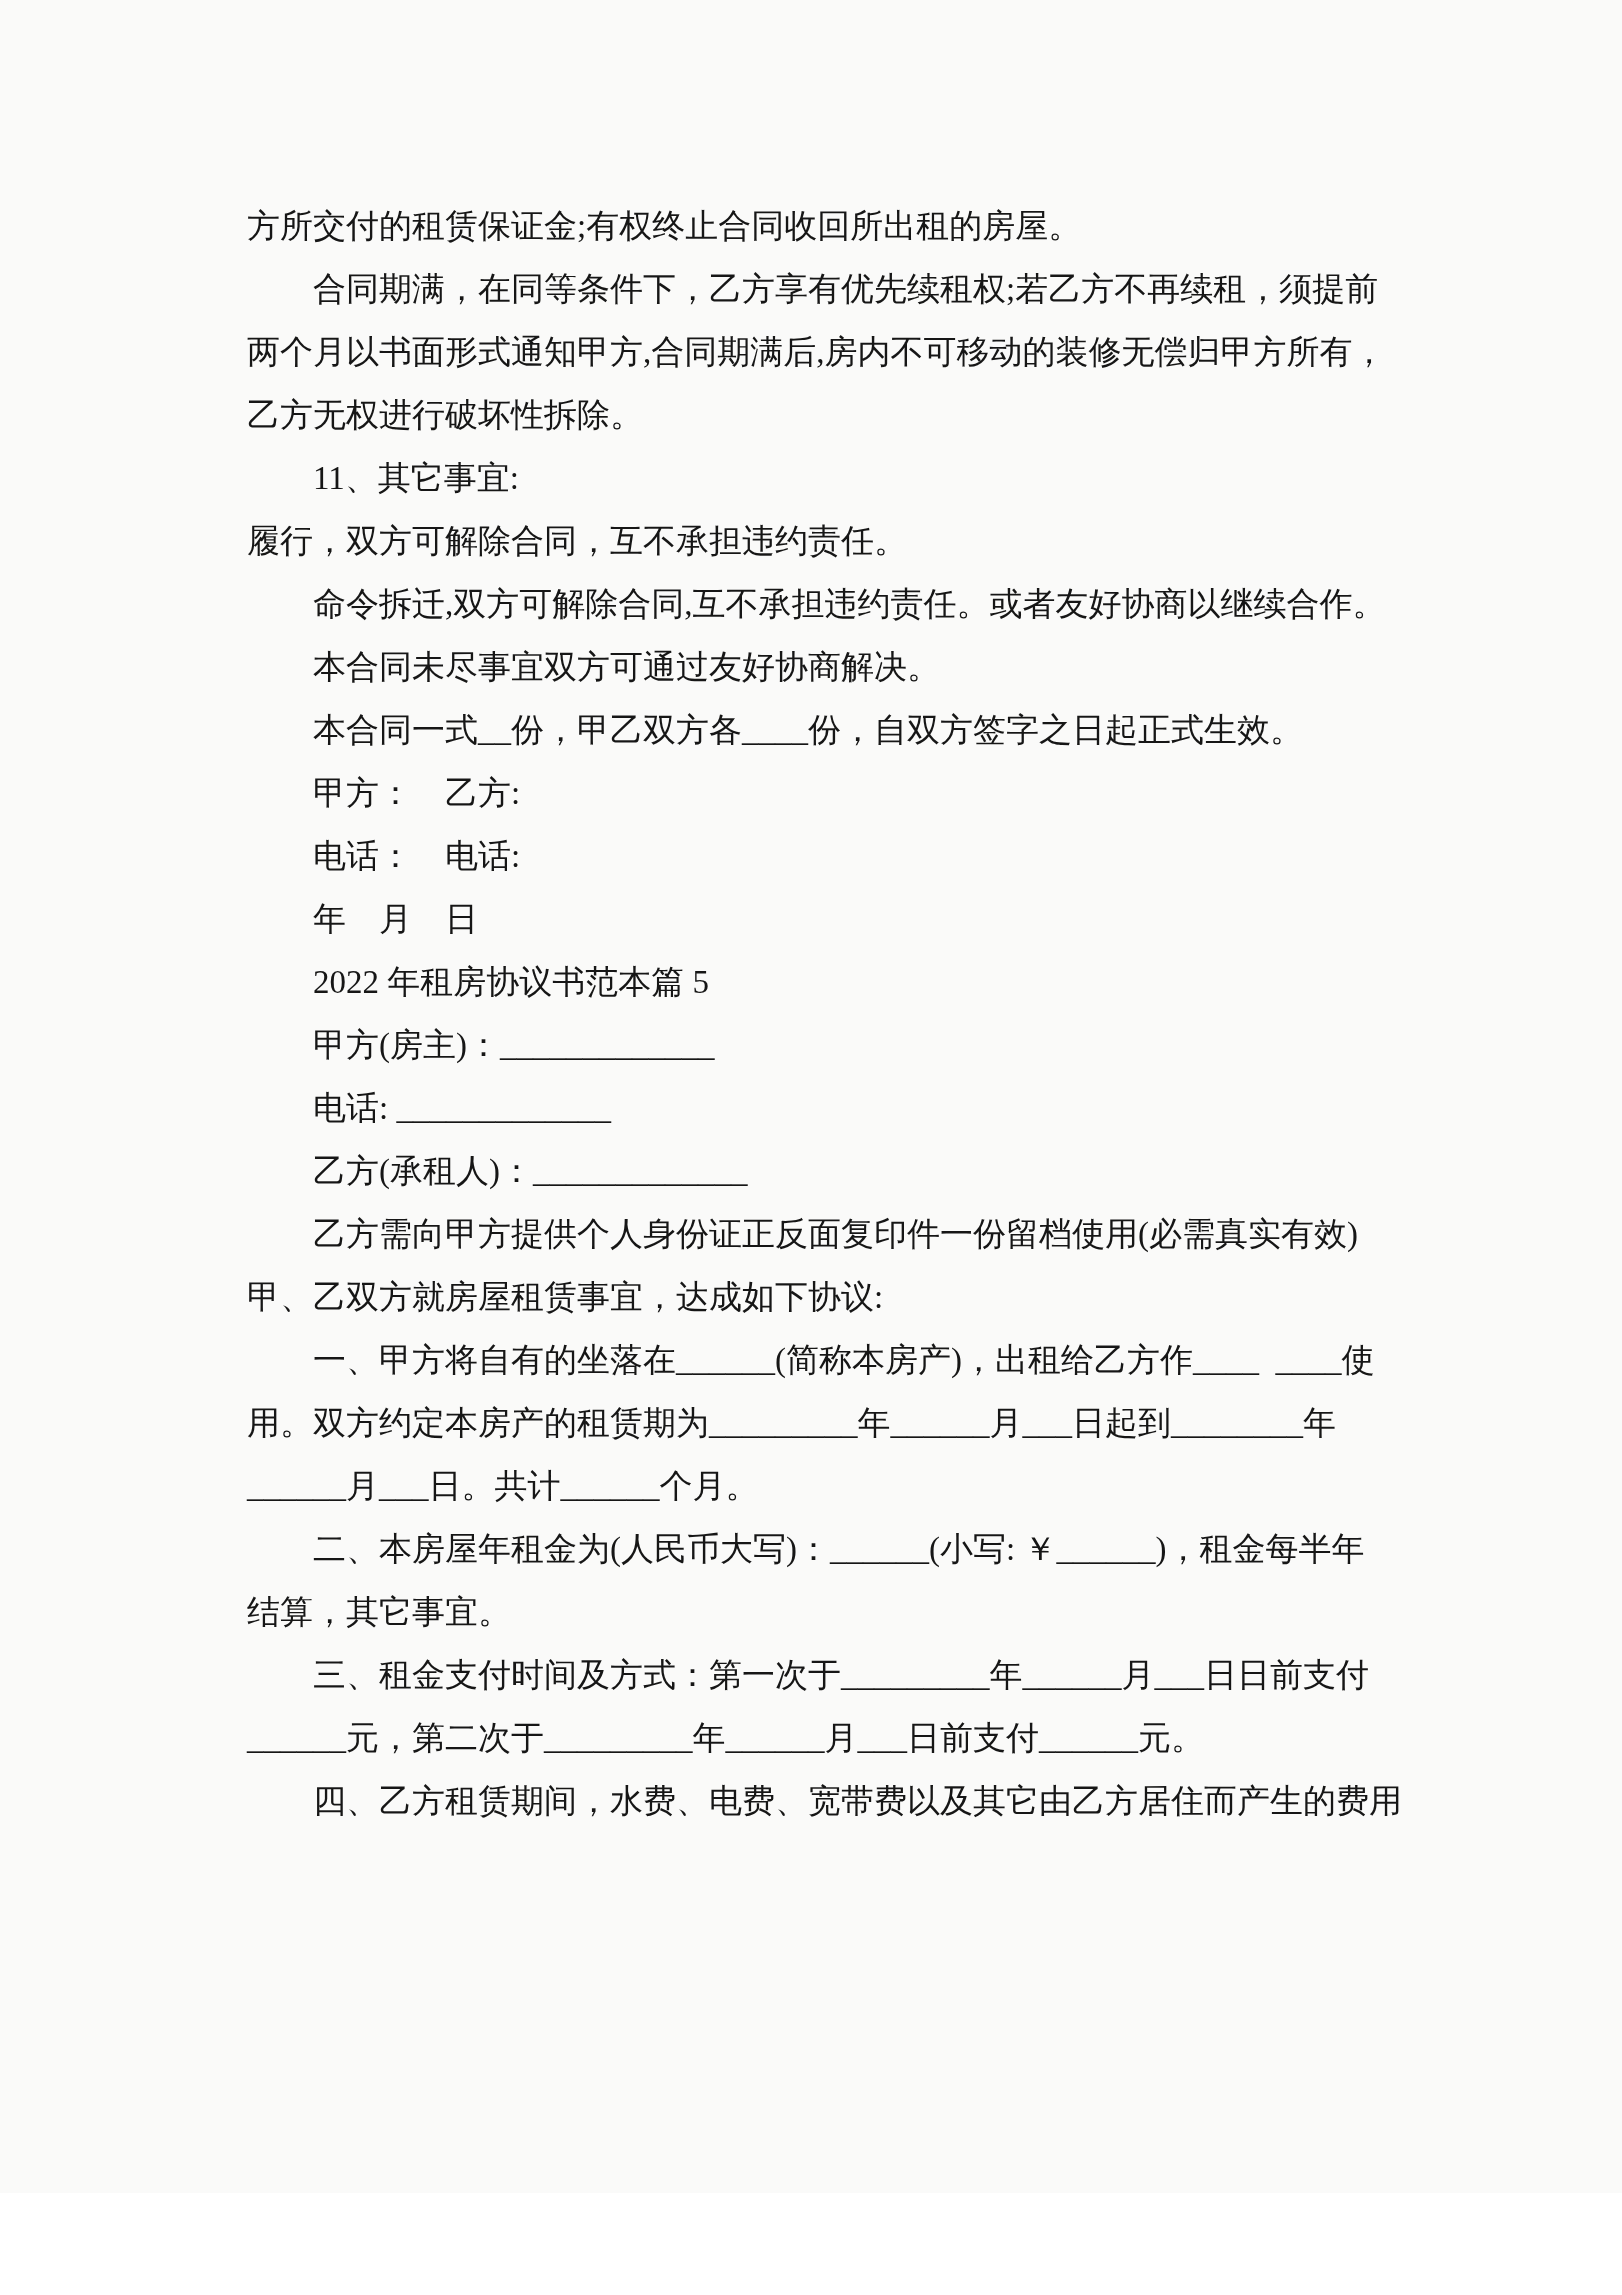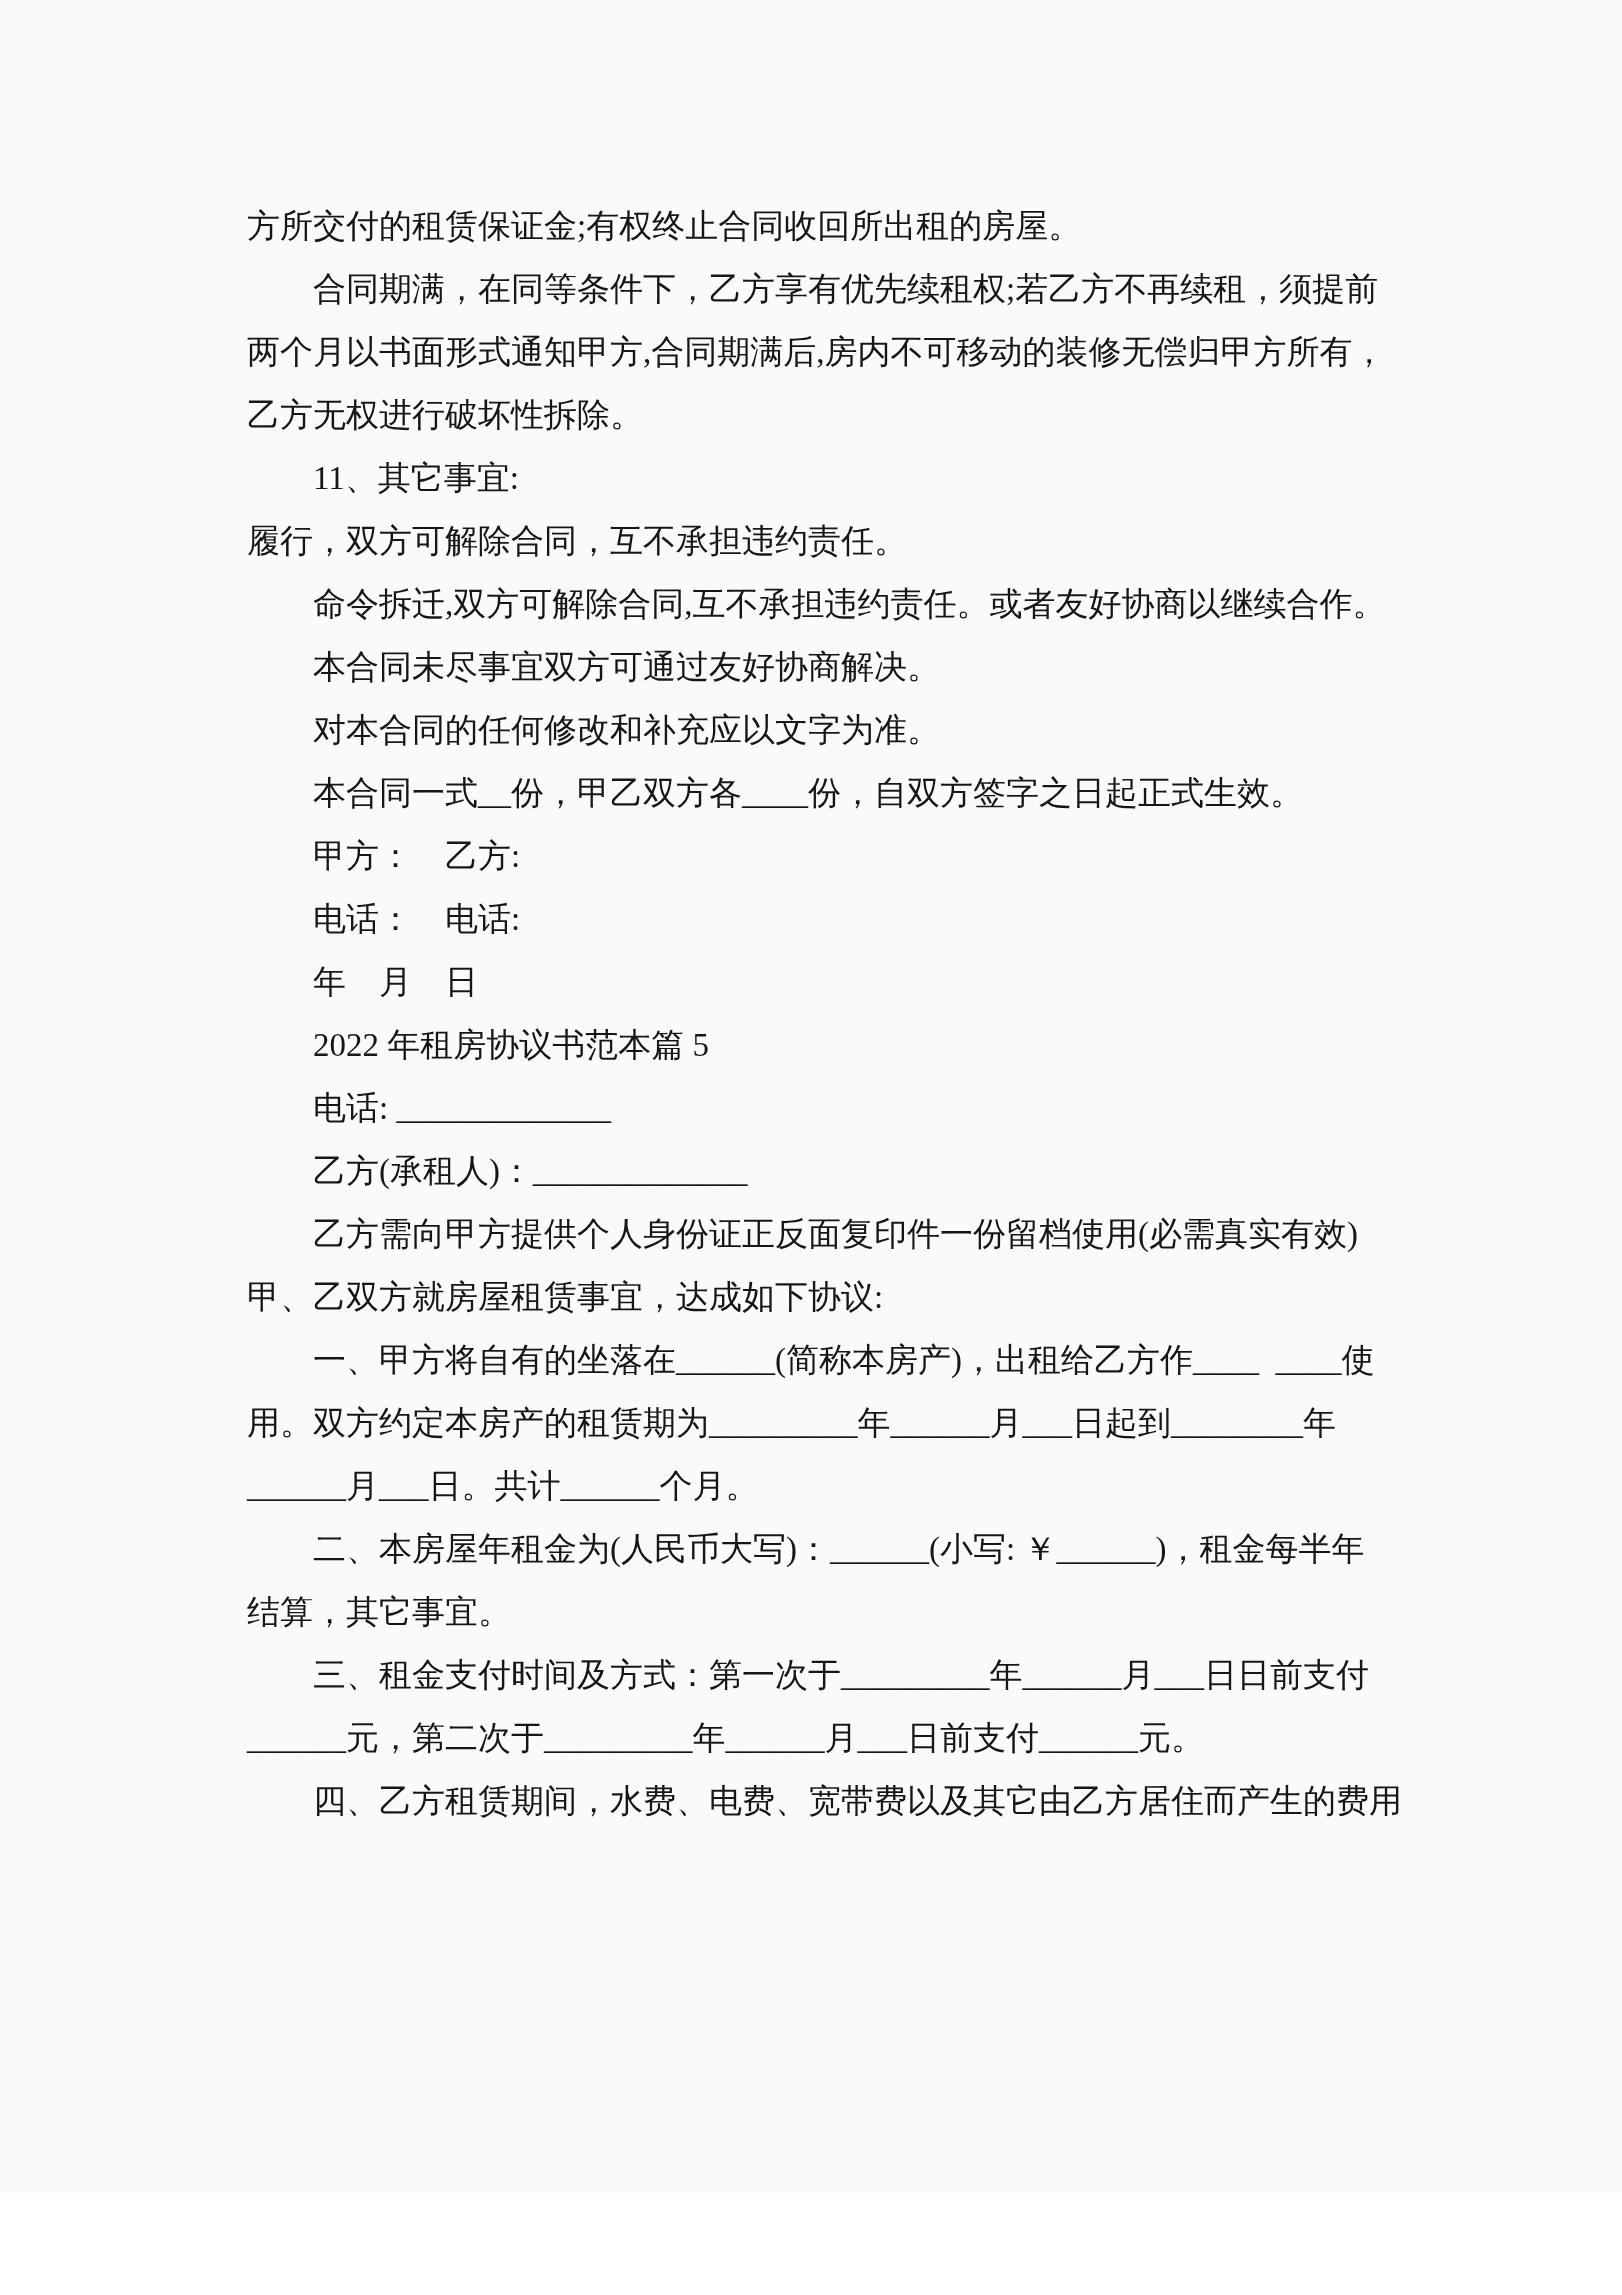--- a/index.html
+++ b/index.html
@@ -34,26 +34,26 @@
 <div class="page">
   <div class="doc-body">
     <div class="doc-line">方所交付的租赁保证金;有权终止合同收回所出租的房屋。</div>
     <div class="doc-line">　　合同期满，在同等条件下，乙方享有优先续租权;若乙方不再续租，须提前</div>
     <div class="doc-line">两个月以书面形式通知甲方,合同期满后,房内不可移动的装修无偿归甲方所有，</div>
     <div class="doc-line">乙方无权进行破坏性拆除。</div>
     <div class="doc-line">　　11、其它事宜:</div>
     <div class="doc-line">履行，双方可解除合同，互不承担违约责任。</div>
     <div class="doc-line">　　命令拆迁,双方可解除合同,互不承担违约责任。或者友好协商以继续合作。</div>
     <div class="doc-line">　　本合同未尽事宜双方可通过友好协商解决。</div>
-    <div class="doc-line">　　对本合同的任何修改和补充应以文字为准。</div>
     <div class="doc-line">　　本合同一式__份，甲乙双方各____份，自双方签字之日起正式生效。</div>
     <div class="doc-line">　　甲方：　乙方:</div>
     <div class="doc-line">　　电话：　电话:</div>
     <div class="doc-line">　　年　月　日</div>
     <div class="doc-line">　　2022 年租房协议书范本篇 5</div>
+    <div class="doc-line">　　甲方(房主)：_____________</div>
     <div class="doc-line">　　电话: _____________</div>
     <div class="doc-line">　　乙方(承租人)：_____________</div>
     <div class="doc-line">　　乙方需向甲方提供个人身份证正反面复印件一份留档使用(必需真实有效)</div>
     <div class="doc-line">甲、乙双方就房屋租赁事宜，达成如下协议:</div>
     <div class="doc-line">　　一、甲方将自有的坐落在______(简称本房产)，出租给乙方作____  ____使</div>
     <div class="doc-line">用。双方约定本房产的租赁期为_________年______月___日起到________年</div>
     <div class="doc-line">______月___日。共计______个月。</div>
     <div class="doc-line">　　二、本房屋年租金为(人民币大写)：______(小写: ￥______)，租金每半年</div>
     <div class="doc-line">结算，其它事宜。</div>
     <div class="doc-line">　　三、租金支付时间及方式：第一次于_________年______月___日日前支付</div>

